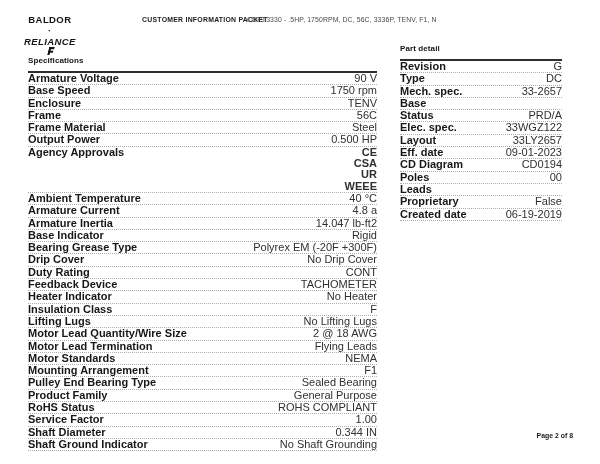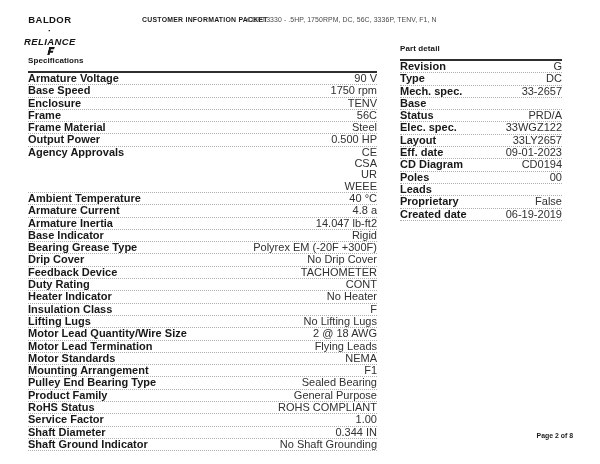--- a/index.html
+++ b/index.html
@@ -46,21 +46,21 @@
   .data-table { border-top: 2px solid #2e2e2e; }
 
   .t-row {
     display: flex; justify-content: space-between; align-items: flex-start;
     min-height: 11.3px; line-height: 11.3px;
     border-bottom: 1px dotted #aeaeae;
     font-size: 11px;
   }
   .t-label { font-weight: bold; color: #171717; white-space: nowrap; padding-right: 6px; }
   .t-value { color: #303030; text-align: right; white-space: nowrap; flex: 1; }
-  .t-value div { line-height: 11.3px; }
+  .t-value div { line-height: 11.3px; font-weight: bold; }
 
   
   .footer-page {
     position: absolute; top: 432px; right: 27px;
     font-size: 6.9px; font-weight: bold; color: #1b1b1b;
   }
 </style>
 </head>
 <body>
 
@@ -127,26 +127,26 @@
       </div>
       <div class="t-row">
         <span class="t-label">Bearing Grease Type</span>
         <span class="t-value">Polyrex EM (-20F +300F)</span>
       </div>
       <div class="t-row">
         <span class="t-label">Drip Cover</span>
         <span class="t-value">No Drip Cover</span>
       </div>
       <div class="t-row">
+        <span class="t-label">Duty Rating</span>
+        <span class="t-value">CONT</span>
+      </div>
+      <div class="t-row">
         <span class="t-label">Feedback Device</span>
         <span class="t-value">TACHOMETER</span>
-      </div>
-      <div class="t-row">
-        <span class="t-label">Duty Rating</span>
-        <span class="t-value">CONT</span>
       </div>
       <div class="t-row">
         <span class="t-label">Heater Indicator</span>
         <span class="t-value">No Heater</span>
       </div>
       <div class="t-row">
         <span class="t-label">Insulation Class</span>
         <span class="t-value">F</span>
       </div>
       <div class="t-row">

